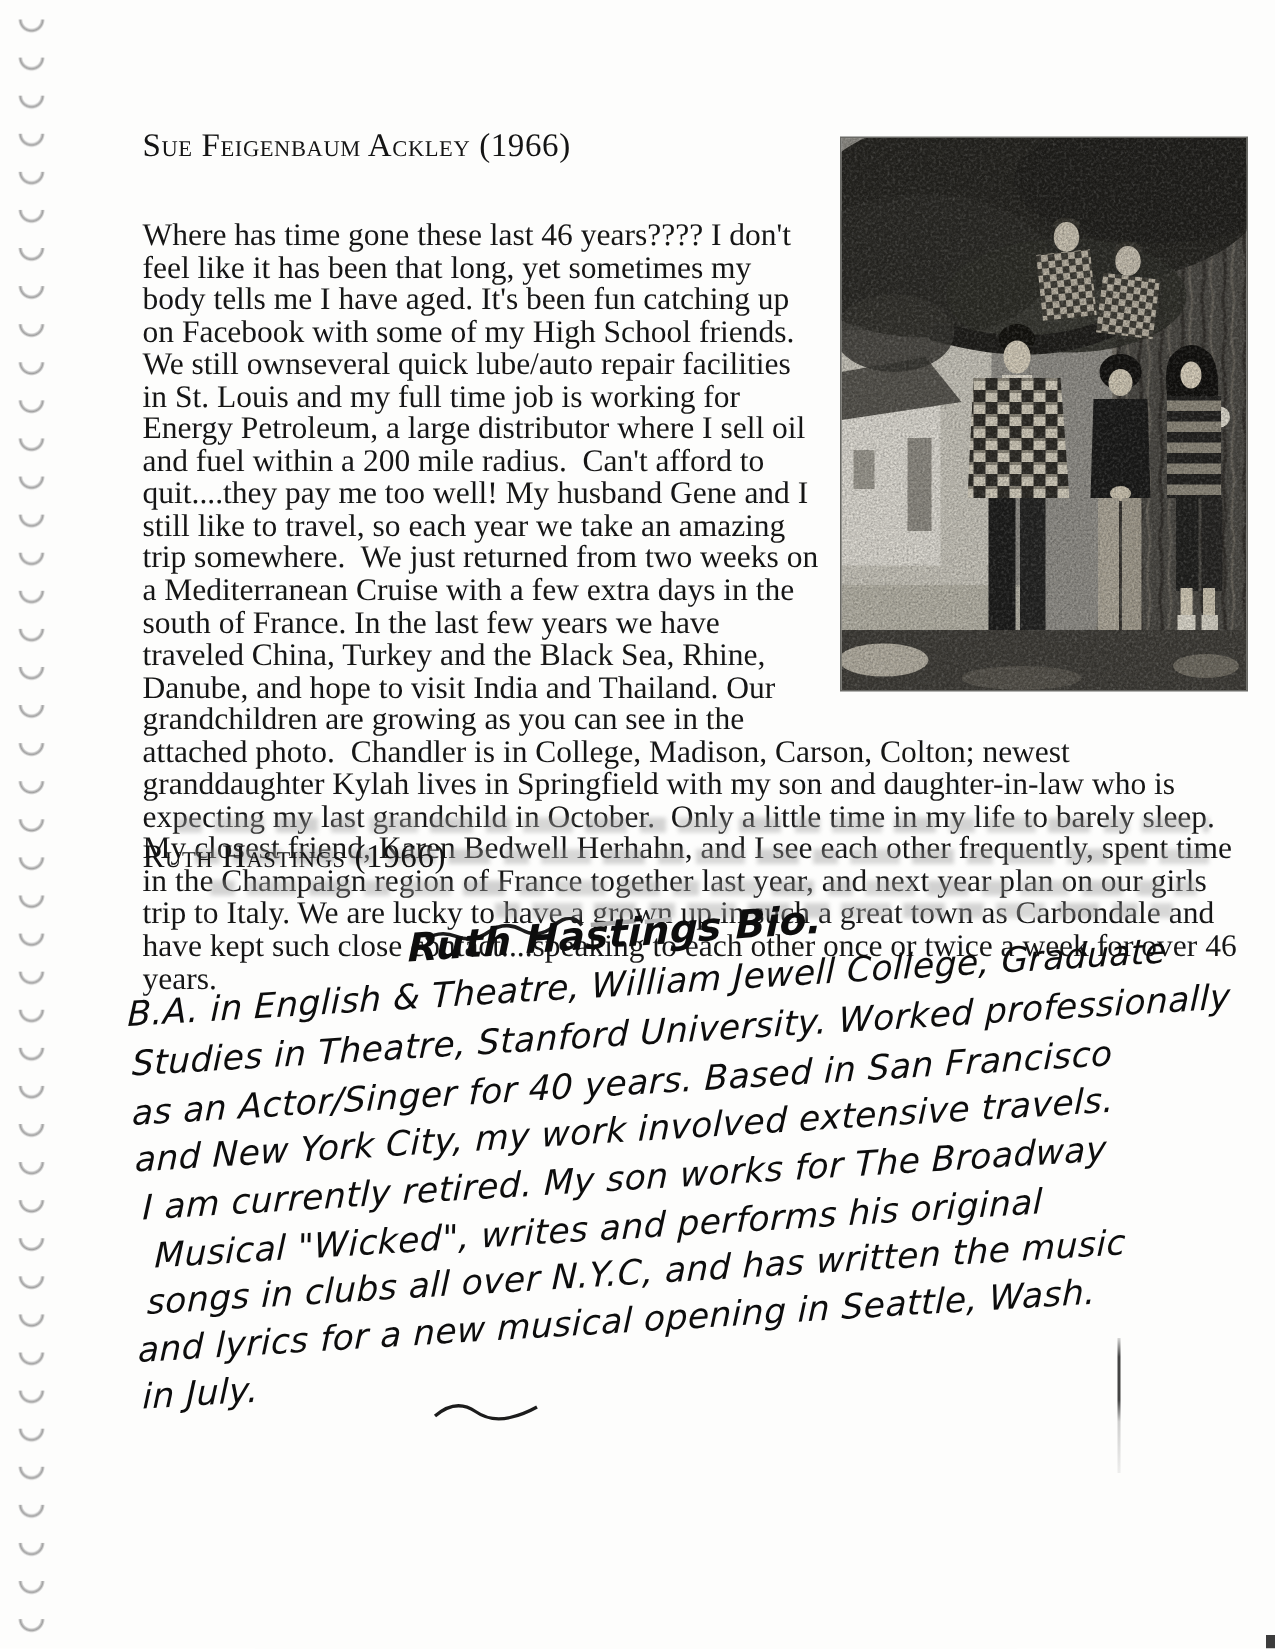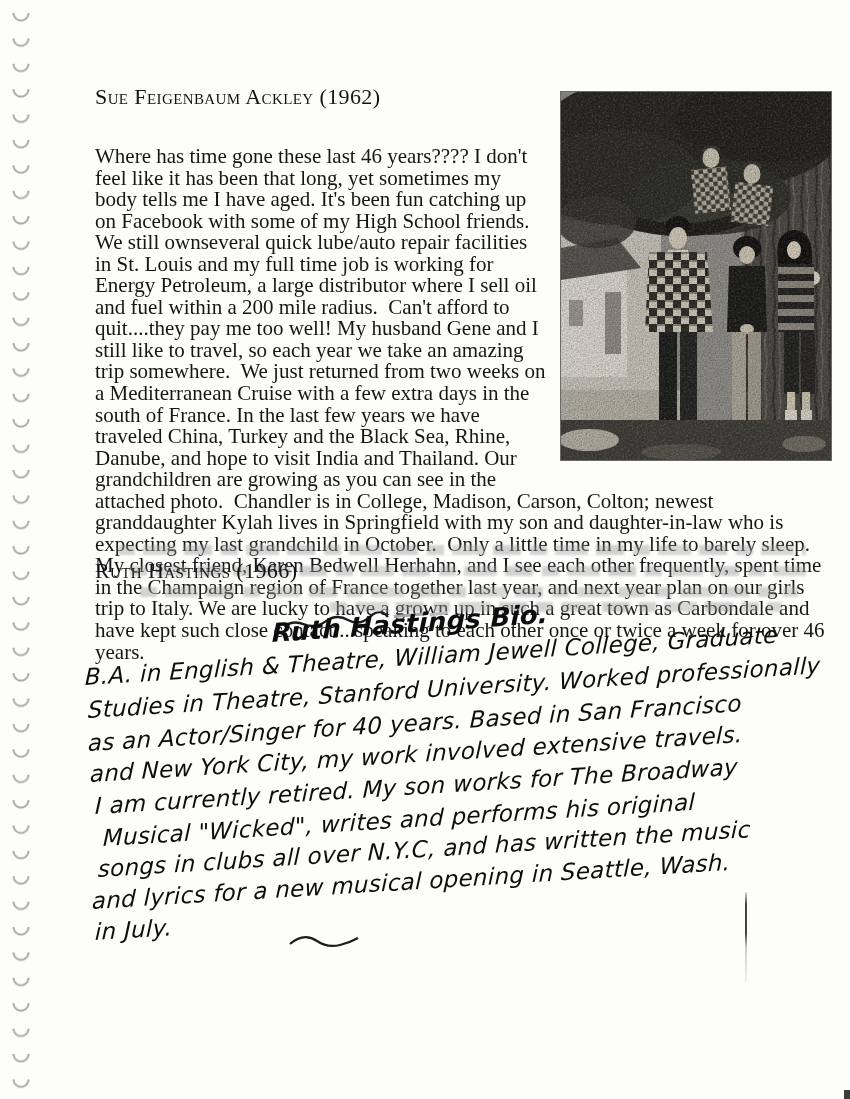--- a/index.html
+++ b/index.html
@@ -43,21 +43,21 @@
       rgba(35,35,35,.85) 46%,rgba(100,100,100,.3) 62%,rgba(130,130,130,.12) 100%);}
   .corner-mark{position:absolute;right:0;bottom:0;width:6px;height:9px;background:#3c3c3c;}
 </style>
 </head>
 <body>
 
 <div class="page">
 
   <div class="binding"></div>
 
-  <h1 class="heading" id="sue-heading">Sue Feigenbaum Ackley (1962)</h1>
+  <h1 class="heading" id="sue-heading">Sue Feigenbaum Ackley (1966)</h1>
 
   <div class="para-wrap">
     <figure class="photo-float" aria-label="Black-and-white snapshot of five family members posed beside a large tree; two boys in plaid sit on a branch above, a man in a plaid shirt, a woman in a dark top and a girl in a striped top stand below, house in background">
       <svg viewBox="0 0 270 368" preserveAspectRatio="none">
         <defs>
           <pattern id="plaidS" width="9" height="9" patternUnits="userSpaceOnUse">
             <rect width="9" height="9" fill="#b6afa0"></rect>
             <rect width="4.5" height="4.5" fill="#3e3c35"></rect>
             <rect x="4.5" y="4.5" width="4.5" height="4.5" fill="#3e3c35"></rect>
           </pattern>

